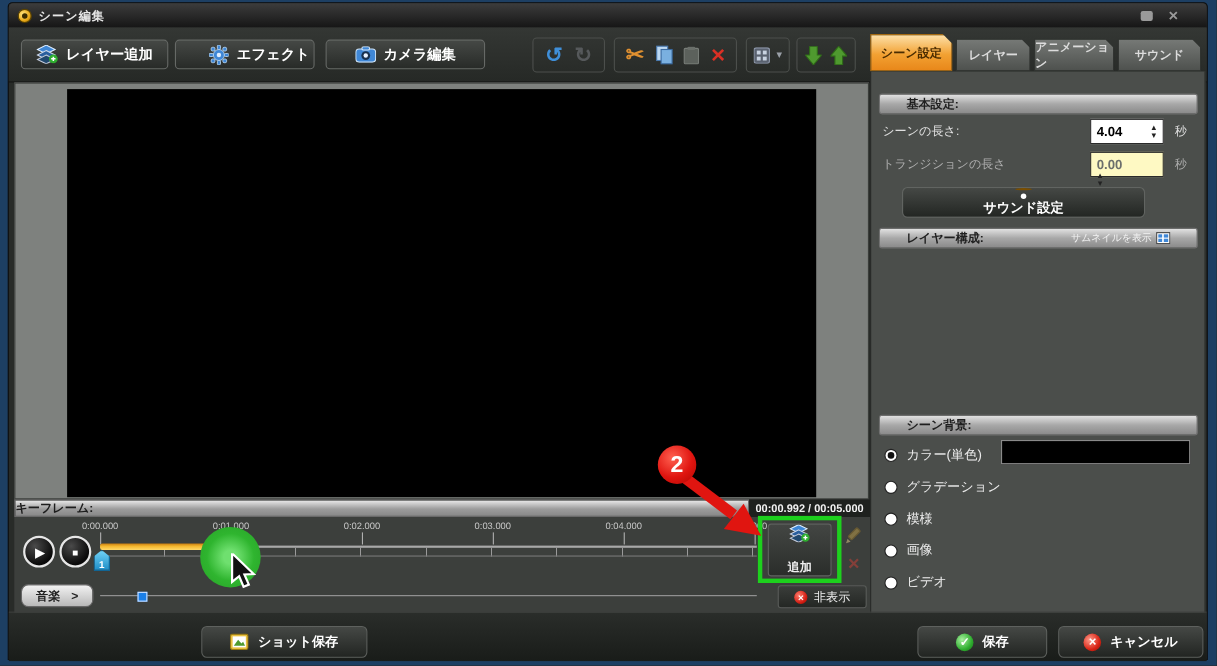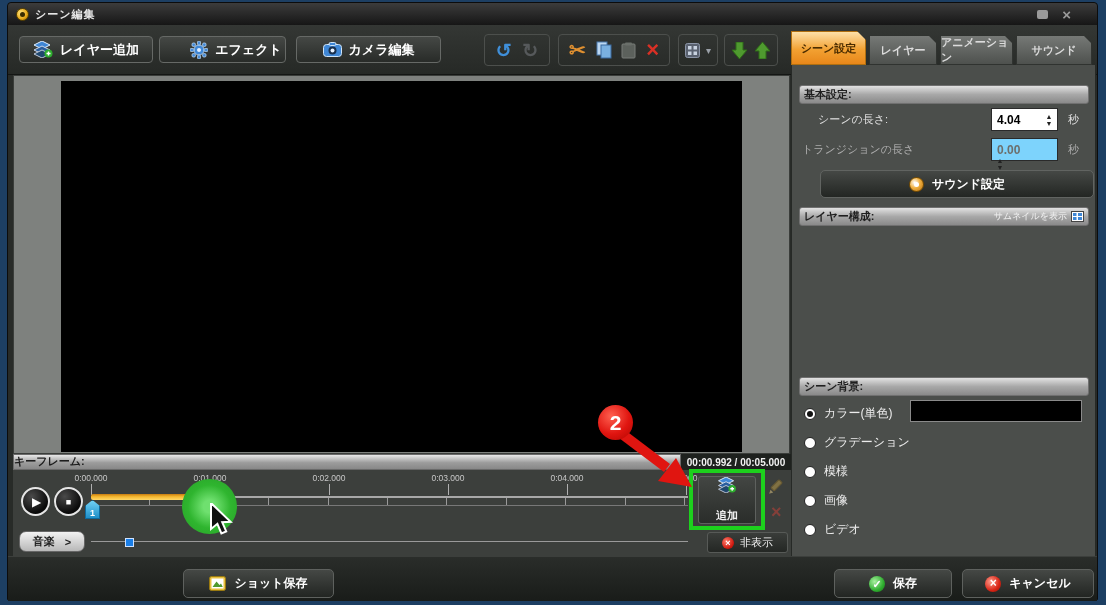--- a/index.html
+++ b/index.html
@@ -49,29 +49,29 @@
   .tab { height:30px; display:flex; align-items:center; justify-content:center;
          font-size:11px; font-weight:bold; clip-path:polygon(0 0, calc(100% - 9px) 0, 100% 9px, 100% 100%, 0 100%);
          background:linear-gradient(#767976,#4e514e); color:#dcdcdc; border:1px solid #303330; }
   .tab.active { height:34px; background:linear-gradient(#fde0a8,#f2a132 55%,#e8871a);
                 color:#4a2c00; border:1px solid #b06f10; }
   .panel-body { position:absolute; left:0; top:34px; width:100%; height:496px;
                 background:#4b4e4b; border:1px solid #262926; border-top:none; }
   .section-hdr { position:absolute; height:19px; border-radius:3px; border:1px solid #707070;
                  background:linear-gradient(#e2e2e2,#a8a8a8 50%,#8a8a8a);
                  color:#1f1f1f; font-size:11px; font-weight:bold;
-                 display:flex; align-items:center; padding:0 4px; }
+                 display:flex; align-items:center; padding:0 24px; }
   .lbl { position:absolute; color:#e0e0e0; font-size:11px; }
   .lbl.dim { color:#adadad; }
   .spin { position:absolute; width:67px; height:23px; background:#fff; border:1px solid #2a2a2a;
           display:flex; }
   .spin .val { flex:1; font-size:12px; font-weight:bold; color:#000; padding:4px 0 0 5px; }
   .spin .arrows { width:16px; display:flex; flex-direction:column; align-items:center; justify-content:center; }
   .spin .arrows span { font-size:7px; line-height:7px; color:#222; }
-  .spin.disabled { background:#7dd3fc;flex-direction:column; }
+  .spin.disabled { background:#fef9c3;flex-direction:column; }
   .spin.disabled .val { color:#6c6f6c; }
   .dark-btn { background:linear-gradient(#454845,#232623); border:1px solid #616461; border-radius:5px;
               color:#fff; font-size:12px; font-weight:bold;
               display:flex; align-items:center; justify-content:center; gap:8px; }
   .speaker-ico { width:15px; height:15px; border-radius:50%;
                  background:radial-gradient(circle at 35% 35%, #fff, #f0b040 45%, #b87010);
                  border:1px solid #7a4e00; position:relative; }
   .speaker-ico::after { content:""; position:absolute; left:4px; top:4px; width:5px; height:5px;
                  background:#fff; border-radius:50%; }
   .thumb-note { margin-left:auto; color:#f2f2f2; font-size:9px; font-weight:normal;
@@ -261,41 +261,41 @@
       <div class="tab" style="width:76px;">
           <span>サウンド</span>
         </div>
     </div>
     <div class="panel-body">
 
       <div class="section-hdr" style="left:7px;top:20px;width:290px;">
         <span>基本設定:</span>
       </div>
 
-      <span class="lbl" style="left:10px;top:47px;margin-left:16px;">シーンの長さ:</span>
+      <span class="lbl" style="left:10px;top:47px;">シーンの長さ:</span>
       <div class="spin" style="left:199px;top:43px;">
         <span class="val">4.04</span>
         <span class="arrows">
             <span>▲</span>
             <span>▼</span>
           </span>
       </div>
       <span class="lbl" style="left:276px;top:47px;">秒</span>
 
       <span class="lbl dim" style="left:10px;top:77px;">トランジションの長さ</span>
       <div class="spin disabled" style="left:199px;top:73px;">
         <span class="val">0.00</span>
         <span class="arrows">
             <span>▲</span>
             <span>▼</span>
           </span>
       </div>
       <span class="lbl dim" style="left:276px;top:77px;">秒</span>
 
-      <div class="dark-btn" style="position:absolute;left:28px;top:105px;width:274px;height:28px;">
+      <div class="dark-btn" style="position:absolute;left:28px;top:105px;width:221px;height:28px;flex-direction:column;">
         <span class="speaker-ico"></span>
         <span>サウンド設定</span>
       </div>
 
       <div class="section-hdr" style="left:7px;top:142px;width:290px;">
         <span>レイヤー構成:</span>
         <span class="thumb-note">
           <span>サムネイルを表示</span>
           <svg width="13" height="11" viewBox="0 0 13 11">
             <rect x="0.5" y="0.5" width="12" height="10" fill="#fff" stroke="#444"></rect>

